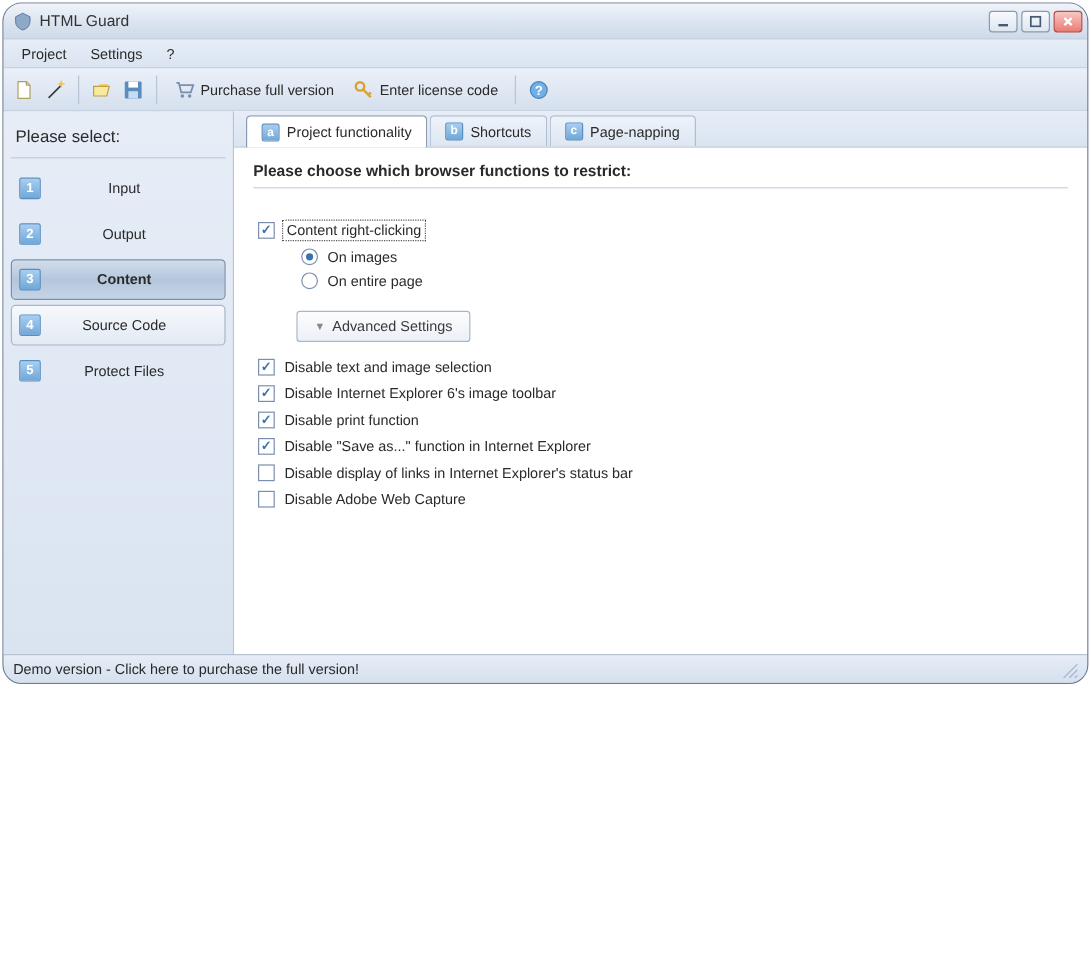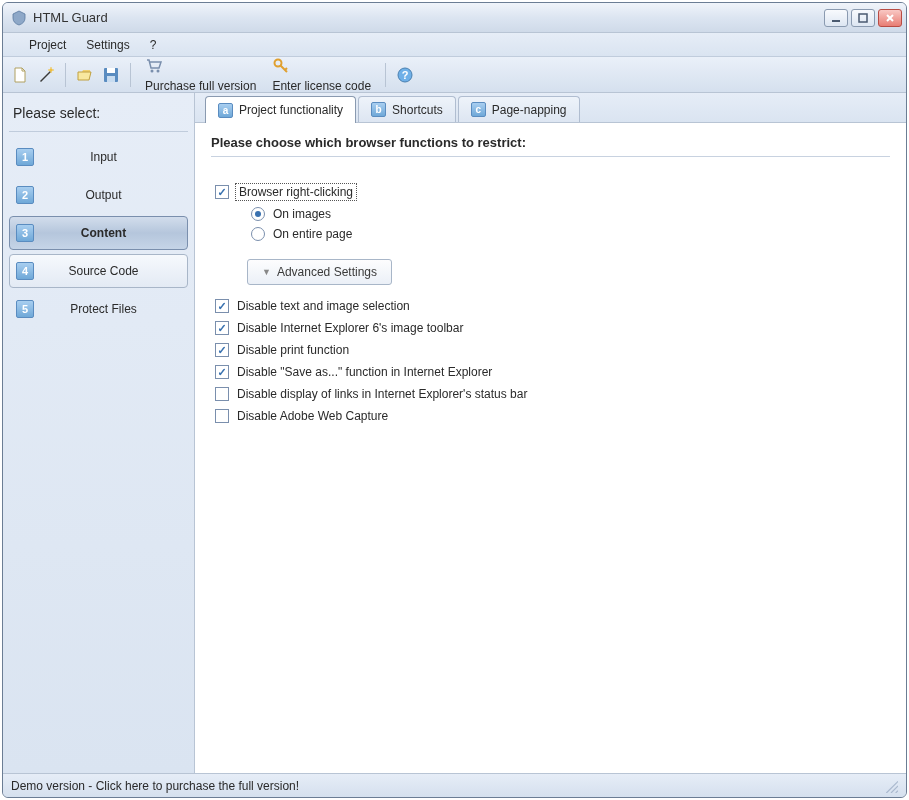--- a/index.html
+++ b/index.html
@@ -6,24 +6,24 @@
 body {
   font-family: Tahoma, Arial, sans-serif;
   font-size: 12px;
   background: #fff;
   width: 909px;
   height: 800px;
   overflow: hidden;
 }
 .window {
   width: 905px;
-  height: 796px;
+  height: 568px;
   margin: 2px;
   border: 1px solid #6b7d94;
-  border-radius: 6px;
+  border-radius: 16px;
   background: linear-gradient(to bottom, #e8eef6 0%, #d9e3f0 100%);
   display: flex;
   flex-direction: column;
   overflow: hidden;
 }
 .titlebar {
   height: 30px;
   background: linear-gradient(to bottom, #f0f4fa 0%, #dce5f1 50%, #cfdae9 100%);
   display: flex;
   align-items: center;
@@ -42,21 +42,21 @@
   border-radius: 3px;
   background: linear-gradient(to bottom, #f8fafd, #dde6f2);
   display: flex; align-items: center; justify-content: center;
   cursor: pointer;
 }
 .win-btn.close { background: linear-gradient(to bottom, #f9c8c4, #e87d74); border-color: #b84c44; }
 .menubar {
   height: 24px;
   display: flex;
   align-items: center;
-  padding: 0 22px;
+  padding: 0 11px;
   gap: 12px;
   background: linear-gradient(to bottom, #e6edf7, #dae4f1);
   border-bottom: 1px solid #c0ccdc;
 }
 .menubar span { color: #2a2a2a; cursor: pointer; padding: 2px 4px; }
 .toolbar {
   height: 36px;
   display: flex;
   align-items: center;
   padding: 0 6px;
@@ -65,24 +65,23 @@
   border-bottom: 1px solid #b8c4d4;
 }
 .tb-icon {
   width: 22px; height: 22px;
   display: flex; align-items: center; justify-content: center;
   cursor: pointer;
   border-radius: 3px;
 }
 .tb-sep { width: 1px; height: 24px; background: #b8c4d4; margin: 0 4px; }
 .tb-text-btn {
-  display: flex; align-items: flex-start; gap: 4px;
+  display: flex; align-items: center; gap: 4px;
   padding: 2px 6px; cursor: pointer;
   color: #2a2a2a;
-  flex-direction: column;
 }
 .body-area {
   flex: 1;
   display: flex;
   background: #fff;
 }
 .sidebar {
   width: 192px;
   background: linear-gradient(to bottom, #e6edf7, #dae4f1);
   border-right: 1px solid #b8c4d4;
@@ -389,21 +388,21 @@
           <span class="tab-letter">c</span>
           <span>Page-napping</span>
         </div>
       </div>
 
       <div class="content">
         <div class="content-heading">Please choose which browser functions to restrict:</div>
 
         <div class="option-row">
           <span class="checkbox checked"></span>
-          <span class="focus-dotted">Browser right-clicking</span>
+          <span class="focus-dotted">Content right-clicking</span>
         </div>
         <div class="sub-options">
           <div class="option-row">
             <span class="radio checked"></span>
             <span>On images</span>
           </div>
           <div class="option-row">
             <span class="radio"></span>
             <span>On entire page</span>
           </div>

